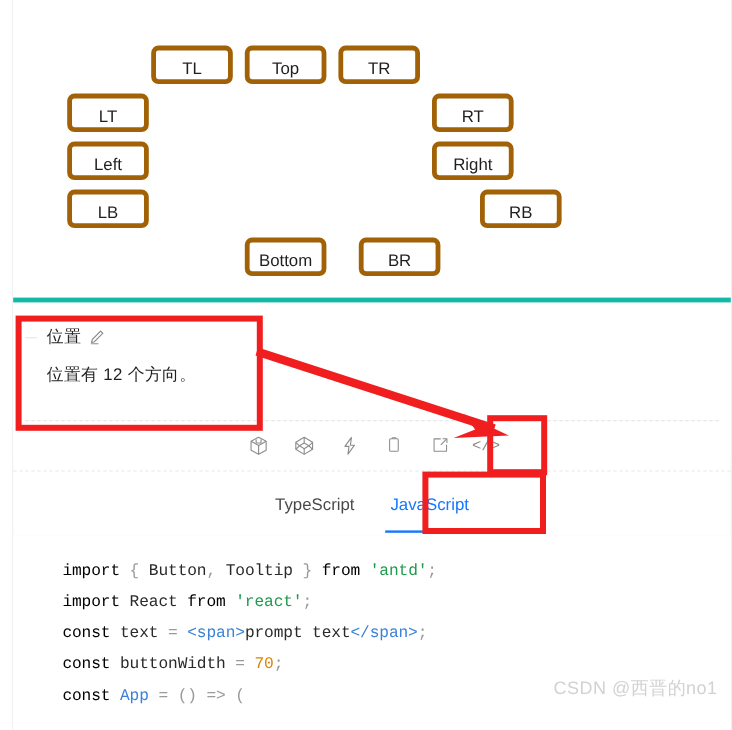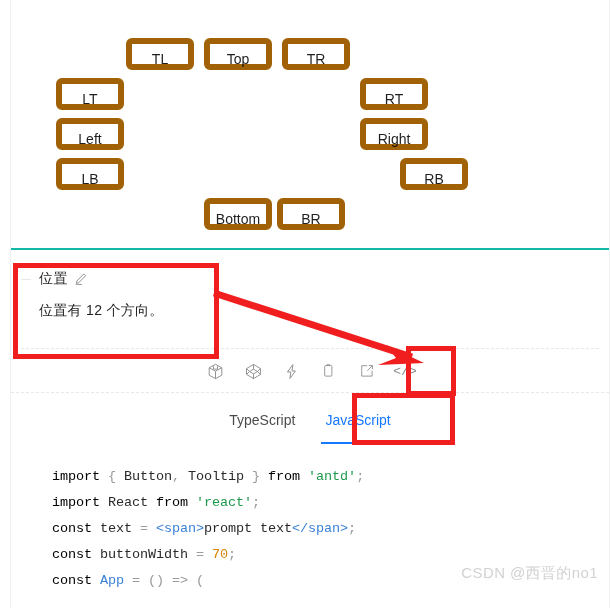--- a/index.html
+++ b/index.html
@@ -48,42 +48,42 @@
     top: 0px;
     right: 1px;
     height: 248px;
     background: #fff;
   }
   .ant-btn {
     position: absolute;
     width: 68px;
     height: 32px;
     box-sizing: border-box;
-    border: 6px solid #a16207;
+    border: 4px solid #a16207;
     border-radius: 6px;
     background: #fff;
     color: rgba(0,0,0,0.88);
     font-family: "Liberation Sans", "DejaVu Sans", sans-serif;
     font-size: 14px;
     line-height: 30px;
     text-align: center;
     padding: 0;
     cursor: pointer;
     white-space: nowrap;
   }
 
   
   #api-block {
     position: absolute;
     left: 11px;
     top: 248px;
     right: 1px;
     height: 130px;
     background: #fff;
-    border-top: 2px solid #14b8a6;
+    border-top: 4px solid #14b8a6;
   }
   .api-inner {
     position: absolute;
     left: 10px;
     top: 20px;
     right: 10px;
   }
   .api-title-row {
     display: flex;
     align-items: center;
@@ -257,21 +257,21 @@
       <button class="ant-btn" style="left: 115px; top: 38px;">TL</button>
       <button class="ant-btn" style="left: 193px; top: 38px;">Top</button>
       <button class="ant-btn" style="left: 271px; top: 38px;">TR</button>
       <button class="ant-btn" style="left: 45px; top: 78px;">LT</button>
       <button class="ant-btn" style="left: 349px; top: 78px;">RT</button>
       <button class="ant-btn" style="left: 45px; top: 118px;">Left</button>
       <button class="ant-btn" style="left: 349px; top: 118px;">Right</button>
       <button class="ant-btn" style="left: 45px; top: 158px;">LB</button>
       <button class="ant-btn" style="left: 349px; top: 158px; margin-left: 40px;">RB</button>
       <button class="ant-btn" style="left: 193px; top: 198px;">Bottom</button>
-      <button class="ant-btn" style="left: 266px; top: 198px;">BR</button>
+      <button class="ant-btn" style="left: 288px; top: 198px;">BR</button>
     </div>
 
   <div id="api-block">
     <div class="api-inner">
       <div class="api-title-row">
         <span class="api-title">位置</span>
         <span class="edit-icon" title="edit">
           <svg viewBox="0 0 16 16" width="14" height="14" fill="none" stroke="currentColor" stroke-width="1.1">
             <path d="M11.2 2.2 L13.3 4.3 L5.3 12.3 L2.6 13 L3.3 10.3 Z"></path>
             <path d="M2.2 14.2 L9.2 14.2" stroke-width="1"></path>

